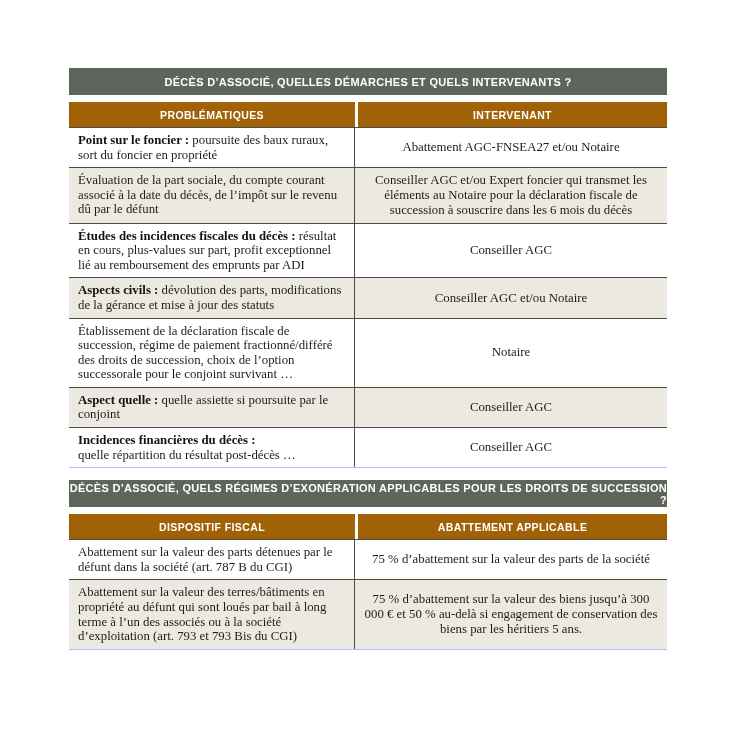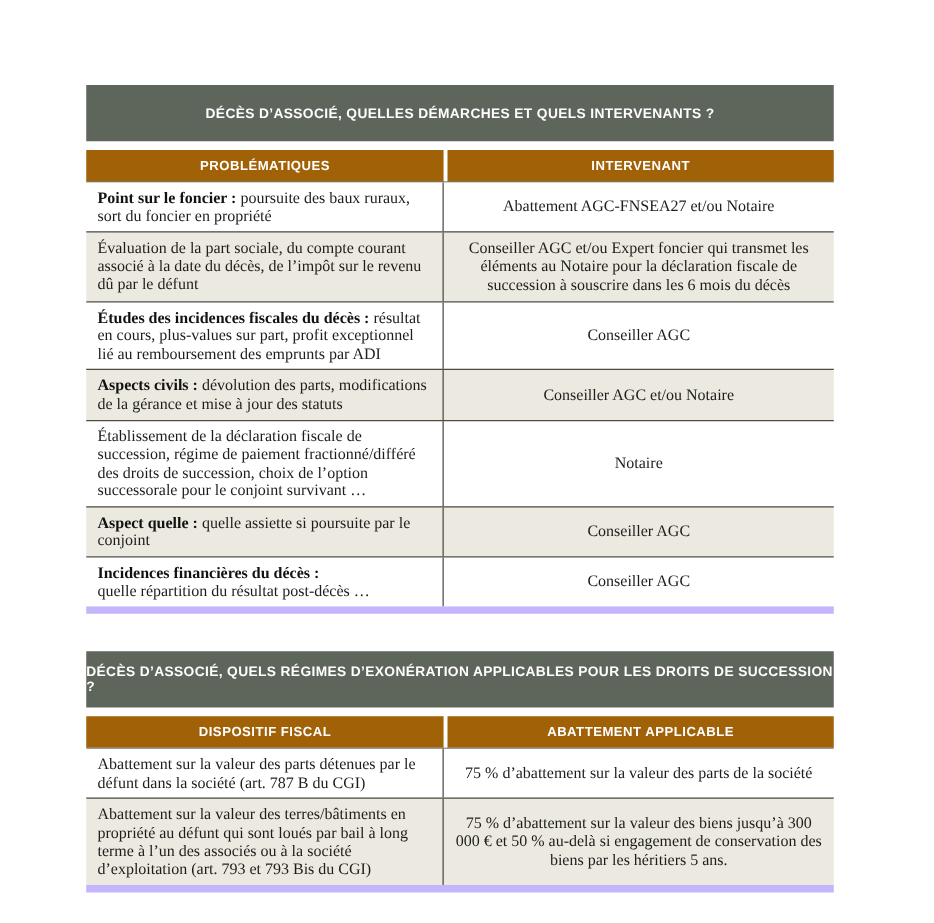--- a/index.html
+++ b/index.html
@@ -22,25 +22,25 @@
     width: 598px;
   }
   
   .band {
     background: #5e665c;
     color: #ffffff;
     font-family: "Liberation Sans", sans-serif;
     font-weight: 700;
     font-size: 11px;
     letter-spacing: 0.3px;
-    height: 45px;
+    height: 27px;
     display: flex;
     align-items: center;
     justify-content: center;
-    text-align: left;
+    text-align: right;
     margin-bottom: 7px;
   }
   
   .cols-header {
     display: flex;
     height: 25px;
   }
   .col-h {
     background: #a16207;
     color: #ffffff;
@@ -51,21 +51,21 @@
     display: flex;
     align-items: center;
     justify-content: center;
   }
   .col-h.left { width: 286px; }
   .col-h.right { flex: 1; }
   .col-gap { width: 3px; background: #ffffff; }
   
   .tbody {
     border-top: 1px solid #4c4c44;
-    border-bottom: 6px solid #c4b5fd;
+    border-bottom: 1px solid #c4b5fd;
     font-family: Liberation Serif, serif;
   }
   .row {
     display: flex;
     align-items: stretch;
     background: #ffffff;
   }
   .row + .row { border-top: 1px solid #4c4c44; justify-content: flex-end; }
   .row:nth-child(even) { background: #ece9e0; }
   .cell-left {
@@ -85,21 +85,21 @@
     display: flex;
     flex-direction: column;
     align-items: center;
     justify-content: center;
     text-align: center;
     font-size: 12.8px;
     line-height: 1.16;
   }
   .cell-right .para + .para { margin-top: 9px; }
   
-  .table-block + .table-block { margin-top: 30px; }
+  .table-block + .table-block { margin-top: 12px; }
 </style>
 </head>
 <body>
 
 <div class="page">
 
   <section class="table-block">
     <div class="band">DÉCÈS D’ASSOCIÉ, QUELLES DÉMARCHES ET QUELS INTERVENANTS ?</div>
 
     <div class="cols-header">

